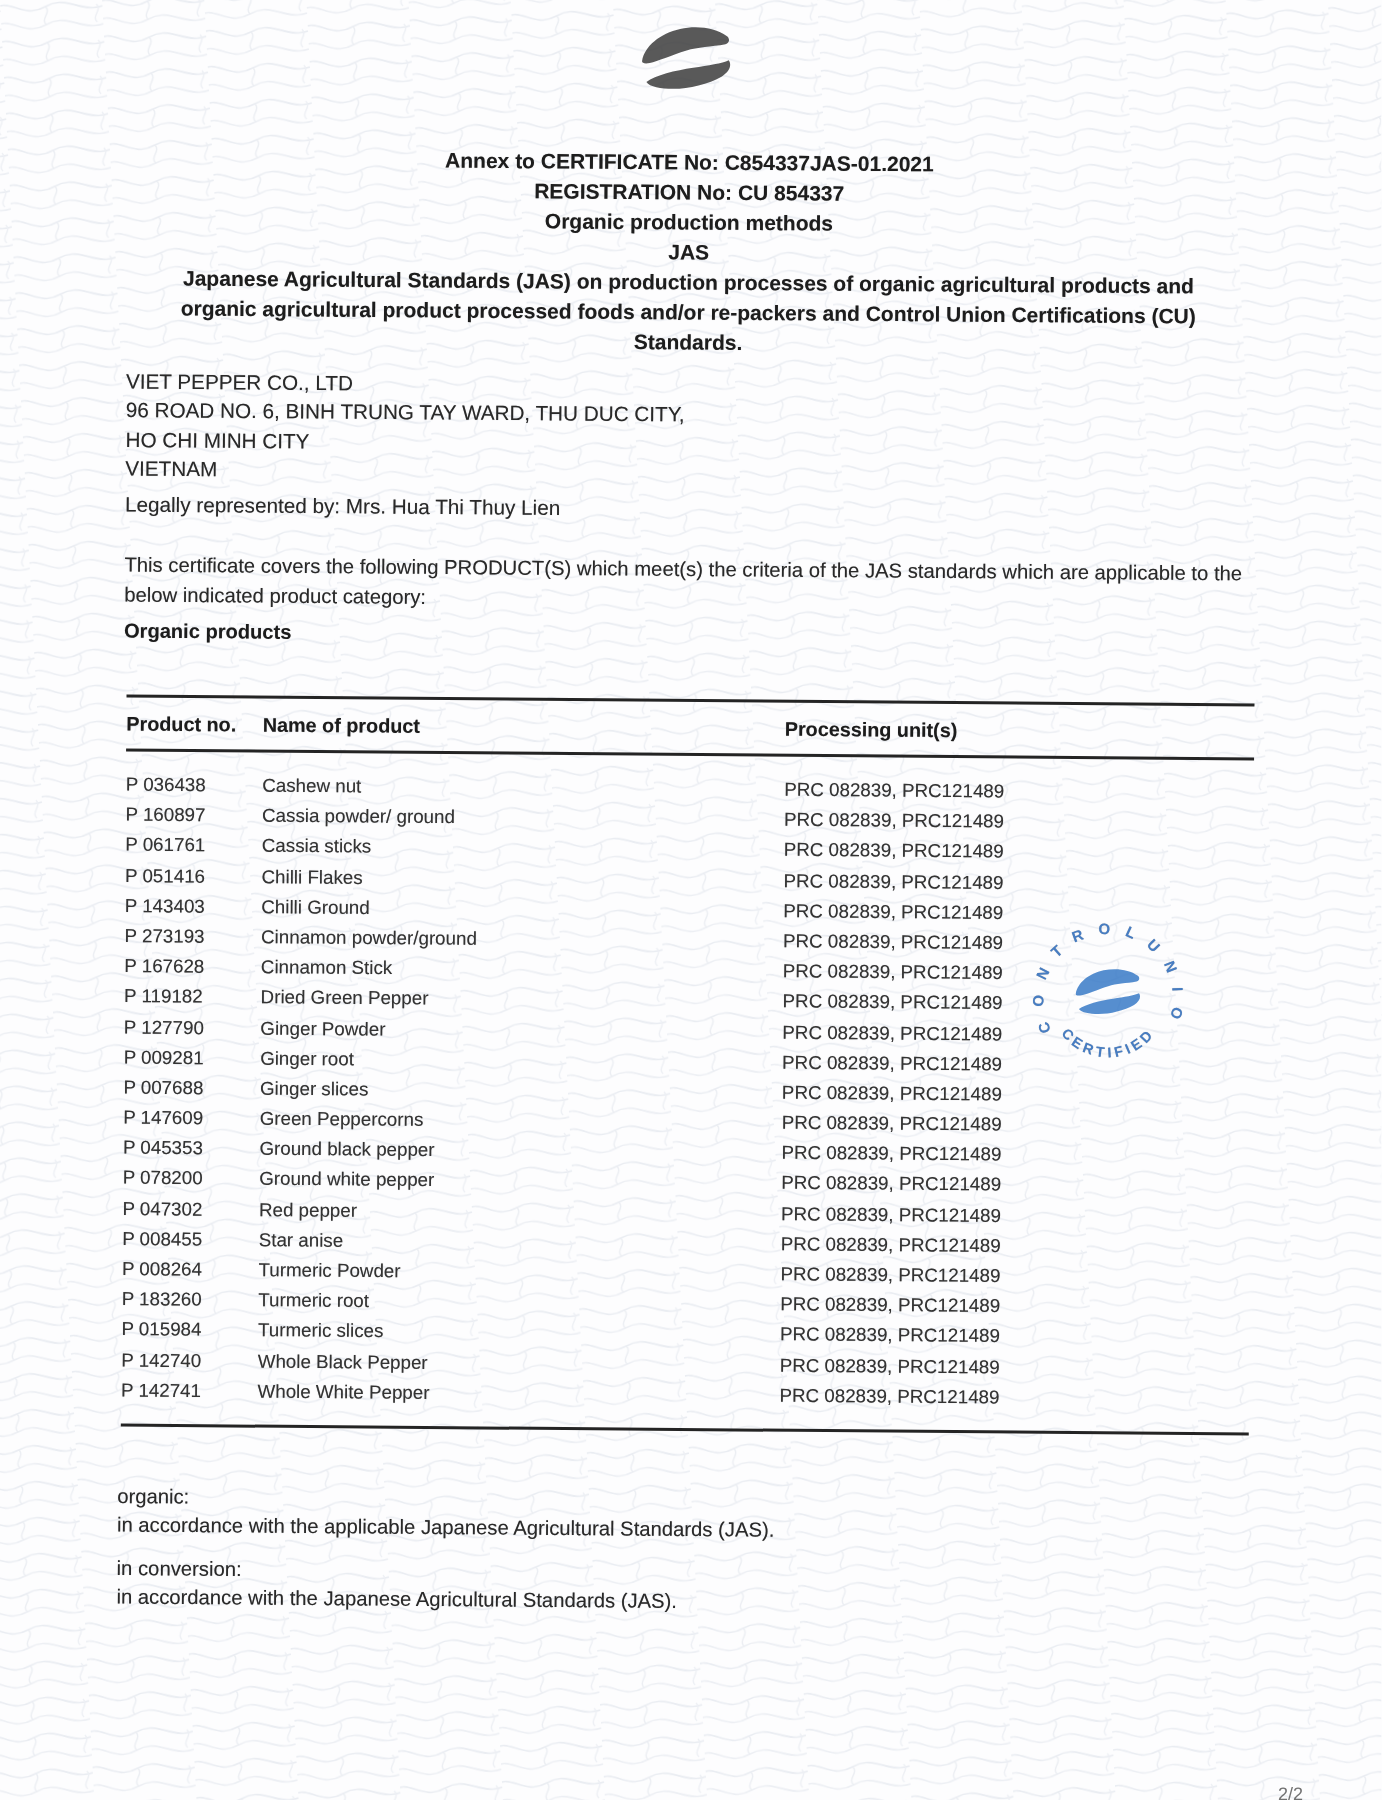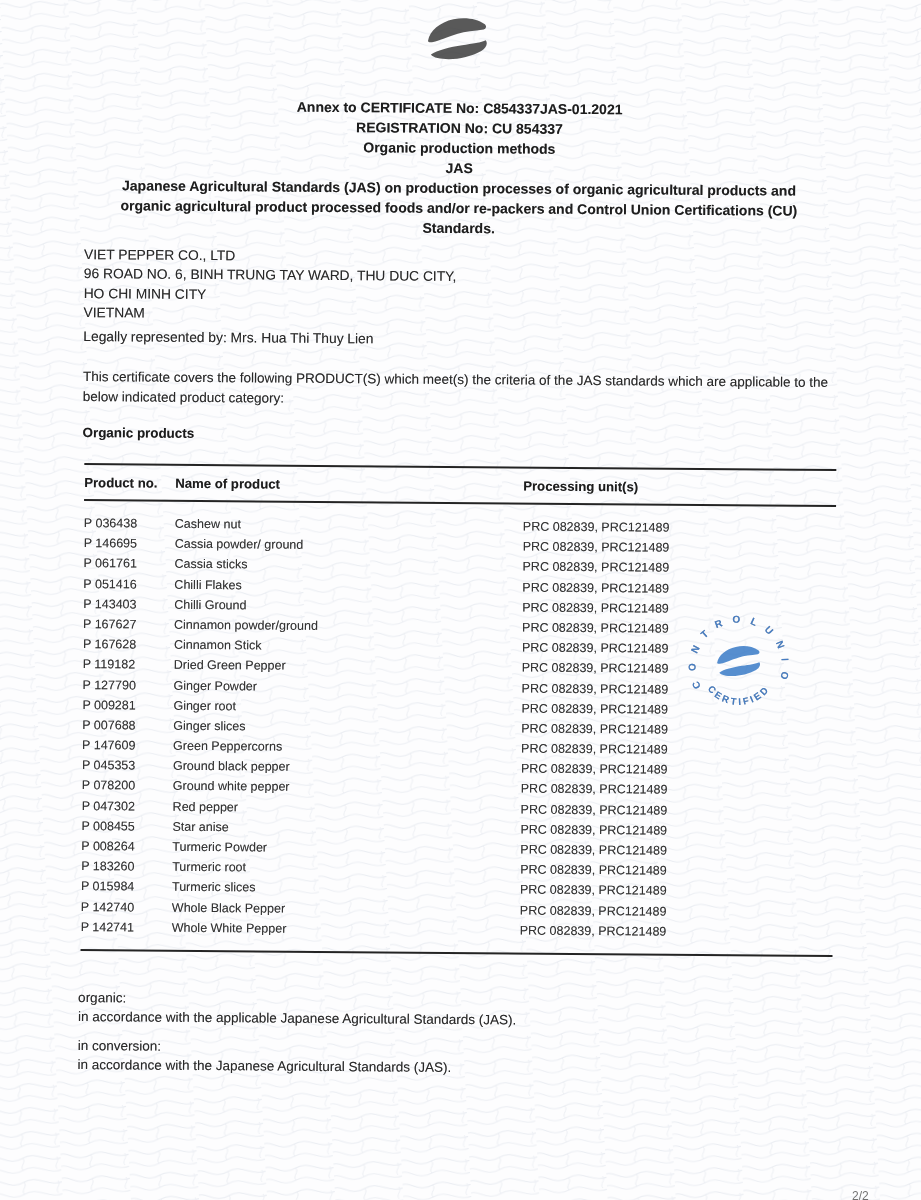--- a/index.html
+++ b/index.html
@@ -16,21 +16,21 @@
     text-shadow:0 0 0.5px rgba(60,60,60,.45);
   }
   .logo{position:absolute;left:419px;top:6px;}
   .title-block{
     position:absolute;left:0;top:98px;width:921px;text-align:center;
     font-weight:700;font-size:14px;line-height:20px;color:#1d1d1d;
   }
   .company-block{position:absolute;left:86px;top:248px;font-size:13.8px;line-height:19.3px;color:#292929;}
   .company-block .rep{margin-top:5px;}
   .intro{position:absolute;left:86px;top:370px;width:764px;font-size:13.5px;line-height:20px;color:#292929;}
-  .category{position:absolute;left:86px;top:428px;font-weight:700;font-size:13.4px;color:#1c1c1c;}
+  .category{position:absolute;left:86px;top:416px;font-weight:700;font-size:13.4px;color:#1c1c1c;}
   .ptable{
     position:absolute;left:88px;top:466px;width:752px;
     border-top:2.5px solid #242424;border-bottom:2px solid #242424;
   }
   .thead{display:flex;padding:10px 0 9px;border-bottom:2px solid #242424;
     font-weight:700;font-size:13.2px;color:#1c1c1c;}
   .tbody{padding:12px 0 12px;}
   .trow{display:flex;height:20.2px;line-height:20.2px;font-size:12.5px;color:#333;}
   .col-no{width:91px;}
   .col-name{width:348px;}
@@ -96,41 +96,41 @@
       <span class="col-name">Name of product</span>
       <span class="col-units">Processing unit(s)</span>
     </div>
     <div class="tbody">
         <div class="trow">
           <span class="col-no">P 036438</span>
           <span class="col-name">Cashew nut</span>
           <span class="col-units">PRC 082839, PRC121489</span>
         </div>
         <div class="trow">
-          <span class="col-no">P 146695</span>
+          <span class="col-no">P 160897</span>
           <span class="col-name">Cassia powder/ ground</span>
           <span class="col-units">PRC 082839, PRC121489</span>
         </div>
         <div class="trow">
           <span class="col-no">P 061761</span>
           <span class="col-name">Cassia sticks</span>
           <span class="col-units">PRC 082839, PRC121489</span>
         </div>
         <div class="trow">
           <span class="col-no">P 051416</span>
           <span class="col-name">Chilli Flakes</span>
           <span class="col-units">PRC 082839, PRC121489</span>
         </div>
         <div class="trow">
           <span class="col-no">P 143403</span>
           <span class="col-name">Chilli Ground</span>
           <span class="col-units">PRC 082839, PRC121489</span>
         </div>
         <div class="trow">
-          <span class="col-no">P 167627</span>
+          <span class="col-no">P 273193</span>
           <span class="col-name">Cinnamon powder/ground</span>
           <span class="col-units">PRC 082839, PRC121489</span>
         </div>
         <div class="trow">
           <span class="col-no">P 167628</span>
           <span class="col-name">Cinnamon Stick</span>
           <span class="col-units">PRC 082839, PRC121489</span>
         </div>
         <div class="trow">
           <span class="col-no">P 119182</span>

